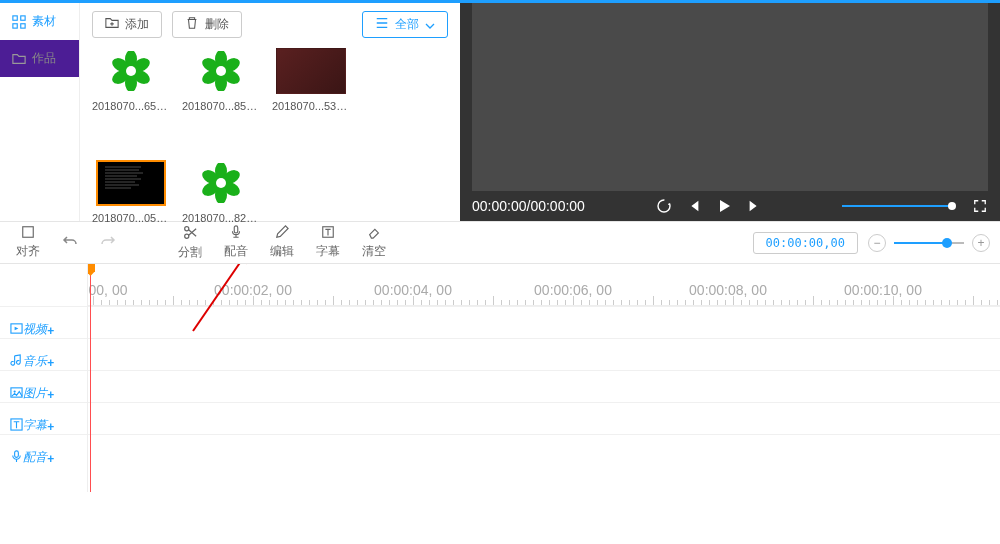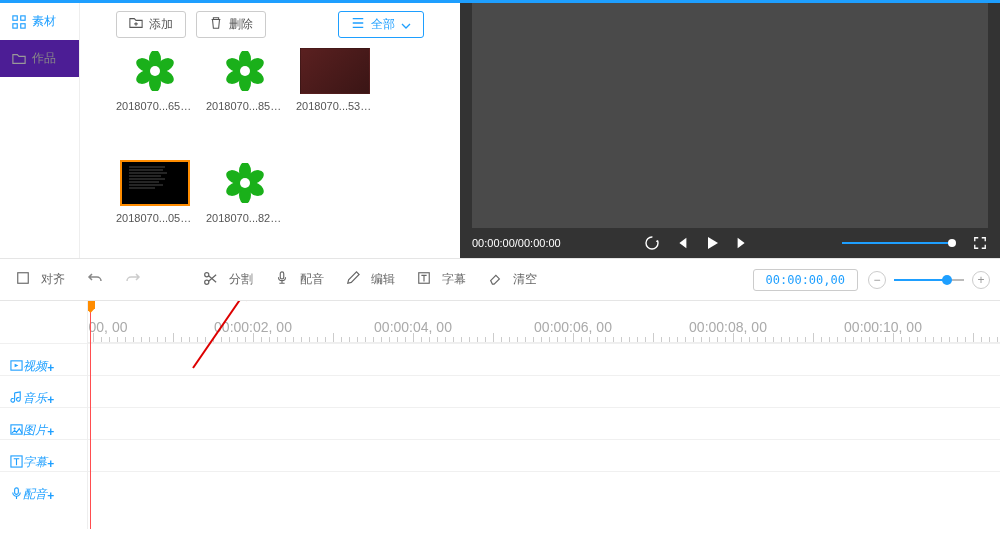--- a/index.html
+++ b/index.html
@@ -1,20 +1,20 @@
 <!DOCTYPE html>
 <html><head>
 <meta charset="utf-8">
 <style>
 * { box-sizing: border-box; margin: 0; padding: 0; font-family: "Microsoft YaHei", Arial, sans-serif; }
 body { width: 1000px; height: 544px; overflow: hidden; background: #fff; font-size: 12px; color: #333; }
 
 .top-bar { height: 3px; background: #1e9fff; }
 
-.main { display: flex; height: 256px; border-bottom: 1px solid #e5e5e5; gap: 24px; }
+.main { display: flex; height: 219px; border-bottom: 1px solid #e5e5e5; }
 
 .sidebar { width: 80px; border-right: 1px solid #eee; }
 .sidebar-item { display: flex; align-items: center; gap: 6px; padding: 10px 12px; cursor: pointer; color: #333; }
 .sidebar-item.active { color: #1e9fff; background: #fff; }
 .sidebar-item:not(.active) { background: #4c1d95; color: #888; }
 .sidebar-icon { width: 14px; height: 14px; display: inline-flex; align-items: center; justify-content: center; }
 
 .asset-area { flex: 1; padding: 8px 12px; }
 .asset-toolbar { display: flex; gap: 10px; margin-bottom: 10px; align-items: flex-start; }
 .btn { border: 1px solid #ccc; border-radius: 3px; padding: 4px 12px; display: inline-flex; align-items: center; gap: 6px; cursor: pointer; color: #555; background: #fff; }
@@ -24,28 +24,28 @@
 .asset-item { width: 78px; text-align: center; }
 .asset-thumb { width: 70px; height: 46px; margin: 0 auto 6px; display: flex; align-items: center; justify-content: center; border: 1px solid transparent; }
 .asset-thumb.selected { border: 2px solid #ff8c00; }
 .asset-thumb.dark { background: #000; }
 .asset-thumb.photo { background: linear-gradient(135deg, #5a2020, #3a1515); }
 .asset-name { font-size: 11px; color: #555; white-space: nowrap; overflow: hidden; text-overflow: ellipsis; }
 .flower-svg { width: 40px; height: 40px; }
 
 .preview { width: 540px; background: #333; position: relative; }
 .preview-screen { position: absolute; top: 0; left: 12px; right: 12px; bottom: 30px; background: #4a4a4a; }
-.preview-controls { position: absolute; bottom: 0; left: 0; right: 0; height: 30px; display: flex; align-items: center; padding: 0 12px; gap: 14px; color: #fff; font-size: 11px; }
+.preview-controls { position: absolute; bottom: 0; left: 0; right: 0; height: 30px; display: flex; align-items: center; padding: 0 12px; gap: 14px; color: #fff; font-size: 14px; }
 .preview-controls .pspacer { flex: 1; }
 .pc-icon { width: 16px; height: 16px; display: inline-flex; align-items: center; justify-content: center; cursor: pointer; color: #fff; }
 .progress { width: 110px; height: 2px; background: #1e9fff; position: relative; margin-left: 8px; margin-right: 6px; }
 .progress-dot { position: absolute; right: -4px; top: -3px; width: 8px; height: 8px; border-radius: 50%; background: #fff; }
 
 .editor-toolbar { height: 42px; border-bottom: 1px solid #e5e5e5; display: flex; align-items: center; padding: 0 10px; gap: 10px; }
-.tool-btn { display: inline-flex; align-items: center; gap: 11px; padding: 4px 6px; color: #666; cursor: pointer; }
+.tool-btn { display: inline-flex; align-items: center; gap: 1px; padding: 4px 6px; color: #666; cursor: pointer; flex-direction: column; }
 .tool-btn.disabled { color: #bbb; }
 .time-box { border: 1px solid #ccc; border-radius: 3px; padding: 3px 12px; color: #1e9fff; font-size: 12px; font-family: monospace; }
 .zoom-group { display: flex; align-items: center; gap: 8px; }
 .zoom-btn { width: 18px; height: 18px; border: 1px solid #ccc; border-radius: 50%; display: flex; align-items: center; justify-content: center; color: #999; cursor: pointer; font-size: 12px; }
 .zoom-slider { width: 70px; height: 2px; background: #bbb; position: relative; }
 .zoom-slider-fill { position: absolute; left: 0; top: 0; bottom: 0; width: 75%; background: #1e9fff; }
 .zoom-dot { position: absolute; left: 75%; top: -4px; width: 10px; height: 10px; border-radius: 50%; background: #1e9fff; margin-left: -5px; }
 .export-btn { background: #1e9fff; color: #fff; border-radius: 3px; padding: 6px 14px; cursor: pointer; }
 
 .timeline-area { display: flex; height: 228px; }

